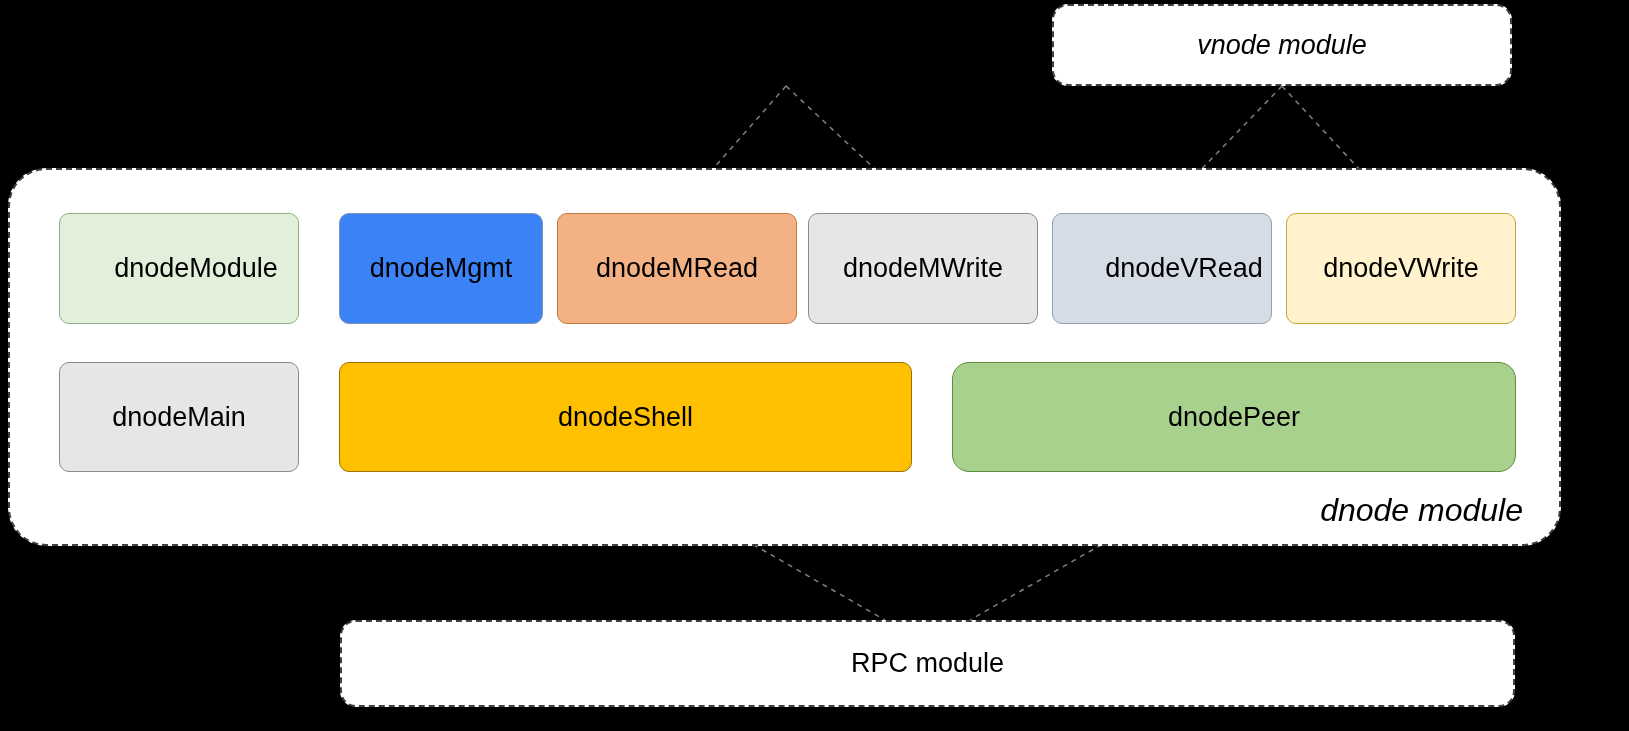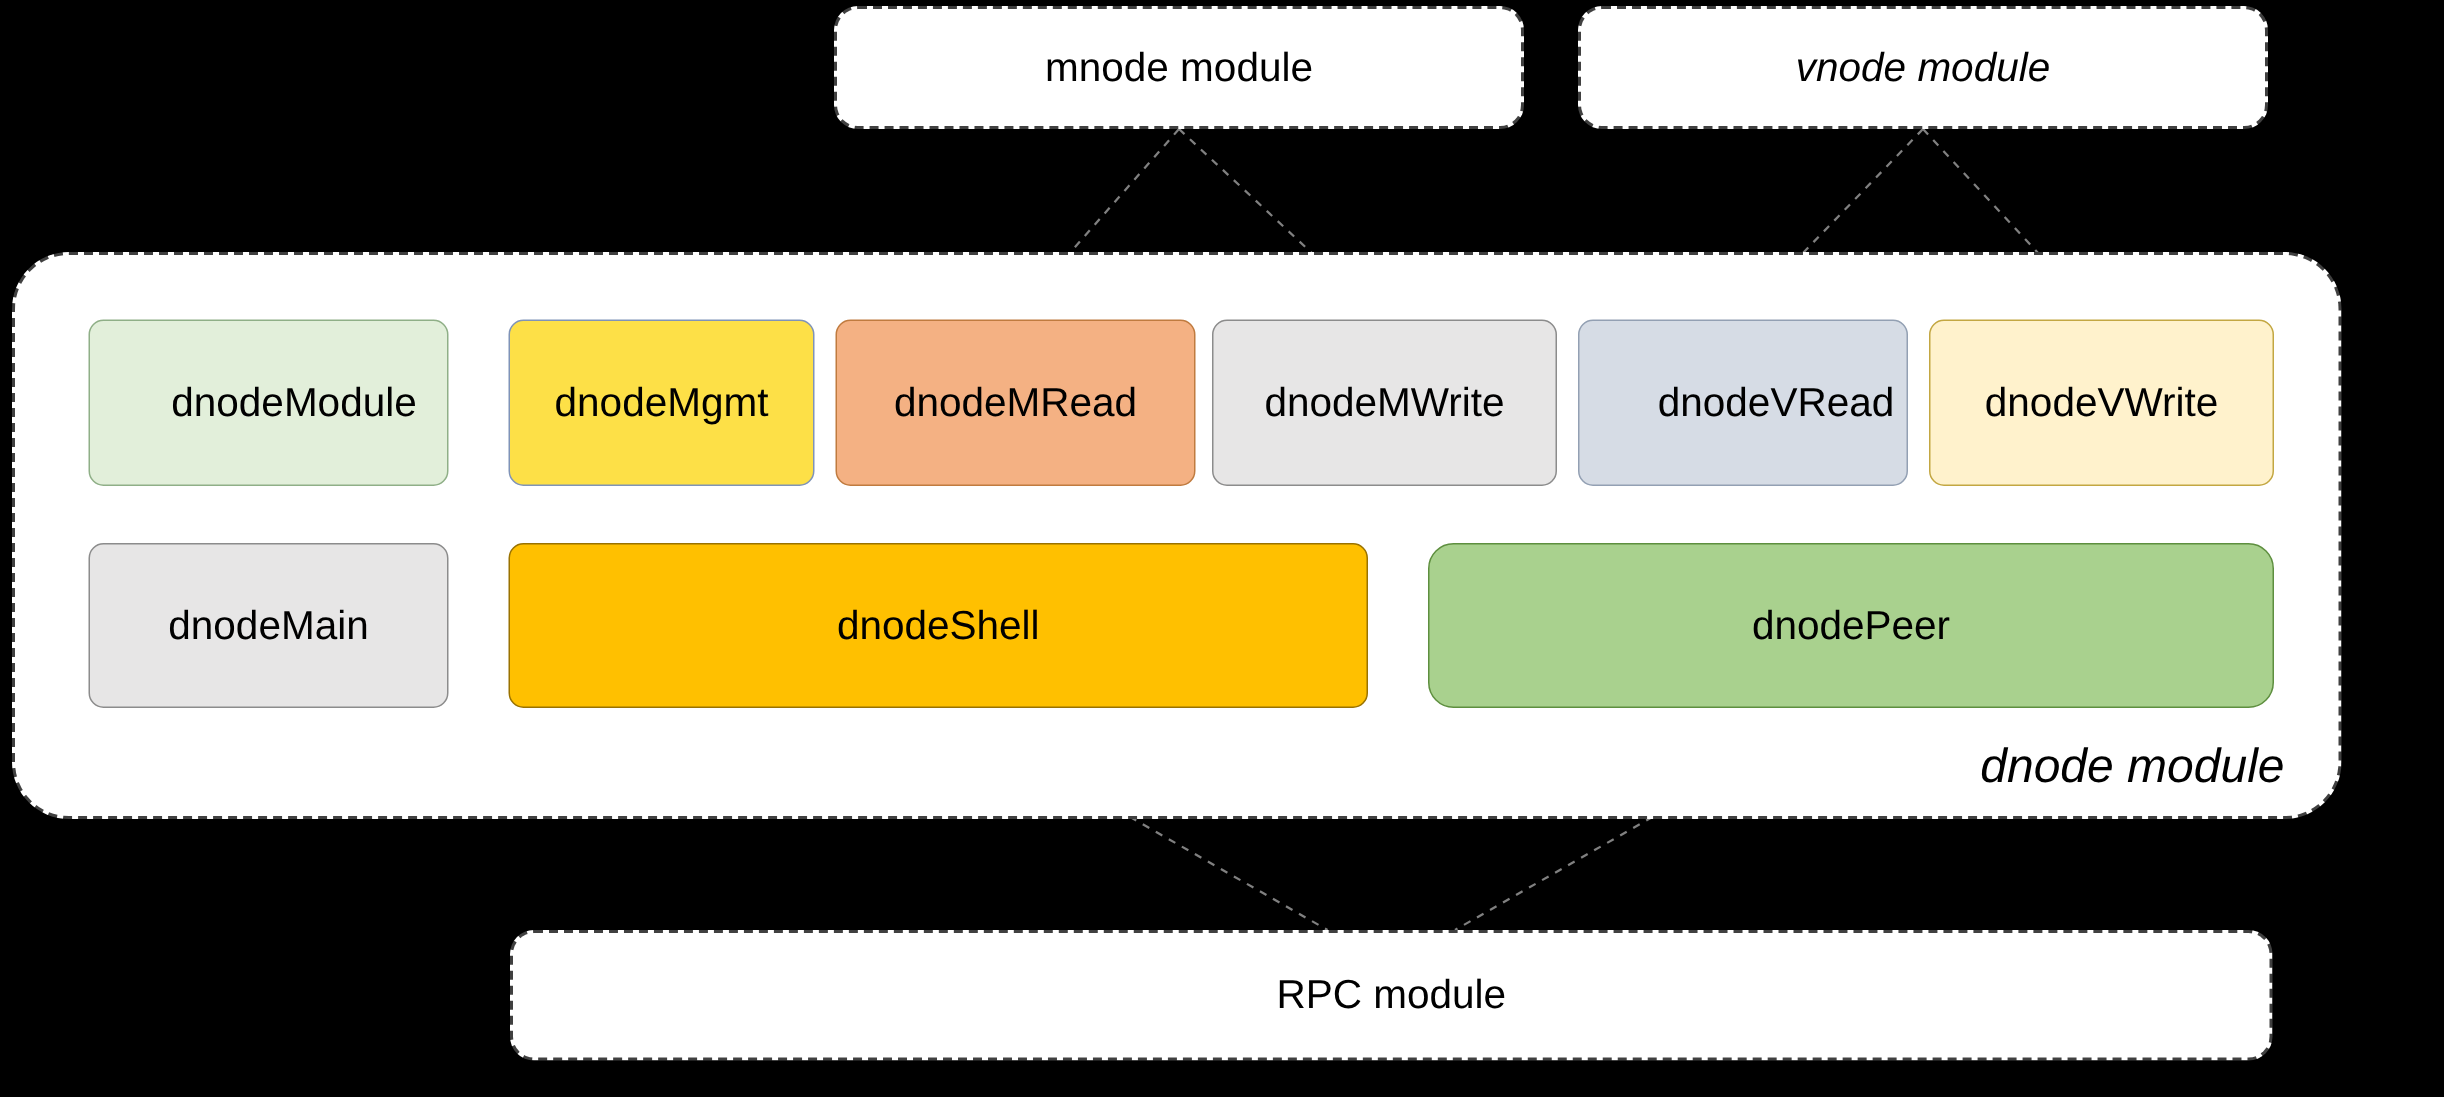--- a/index.html
+++ b/index.html
@@ -75,35 +75,32 @@
 
   <svg class="connectors" viewBox="0 0 1629 731" xmlns="http://www.w3.org/2000/svg">
     <line x1="786" y1="86" x2="675" y2="212" stroke="#808080" stroke-width="1.5" stroke-dasharray="5 5"></line>
     <line x1="786" y1="86" x2="921" y2="212" stroke="#808080" stroke-width="1.5" stroke-dasharray="5 5"></line>
     <line x1="1282" y1="86" x2="1160" y2="212" stroke="#808080" stroke-width="1.5" stroke-dasharray="5 5"></line>
     <line x1="1282" y1="86" x2="1399" y2="212" stroke="#808080" stroke-width="1.5" stroke-dasharray="5 5"></line>
     <line x1="623" y1="470" x2="885" y2="620" stroke="#808080" stroke-width="1.5" stroke-dasharray="5 5"></line>
     <line x1="1232" y1="470" x2="970" y2="620" stroke="#808080" stroke-width="1.5" stroke-dasharray="5 5"></line>
   </svg>
 
-  <div class="module-box mnode-box">
-    <span>mnode module</span>
-  </div>
 
   <div class="module-box vnode-box">
     <span>vnode module</span>
   </div>
 
   <div class="dnode-container">
 
     <div class="node-box b-module" style="background-color: rgb(226, 239, 218); border-color: rgb(143, 175, 135);">
       <span>dnodeModule</span>
     </div>
 
-    <div class="node-box b-mgmt" style="background-color: #fde047; border-color: rgb(127, 147, 184);">
+    <div class="node-box b-mgmt" style="background-color: #3b82f6; border-color: rgb(127, 147, 184);">
       <span>dnodeMgmt</span>
     </div>
 
     <div class="node-box b-mread" style="background-color: rgb(244, 177, 131); border-color: rgb(192, 123, 63); align-items: center;">
       <span>dnodeMRead</span>
     </div>
 
     <div class="node-box b-mwrite" style="background-color: rgb(231, 230, 230); border-color: rgb(140, 140, 140);">
       <span>dnodeMWrite</span>
     </div>

